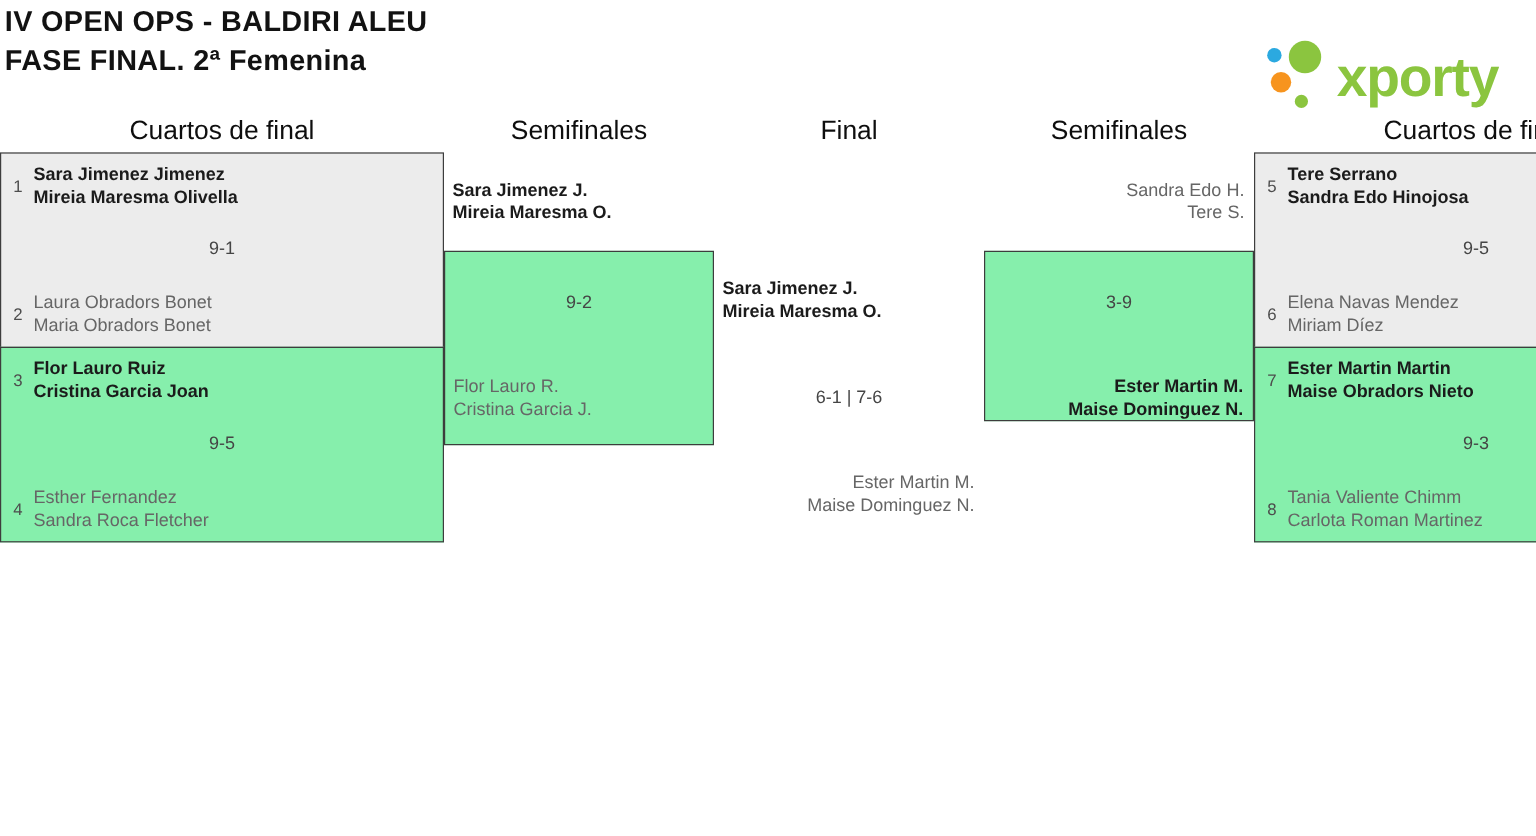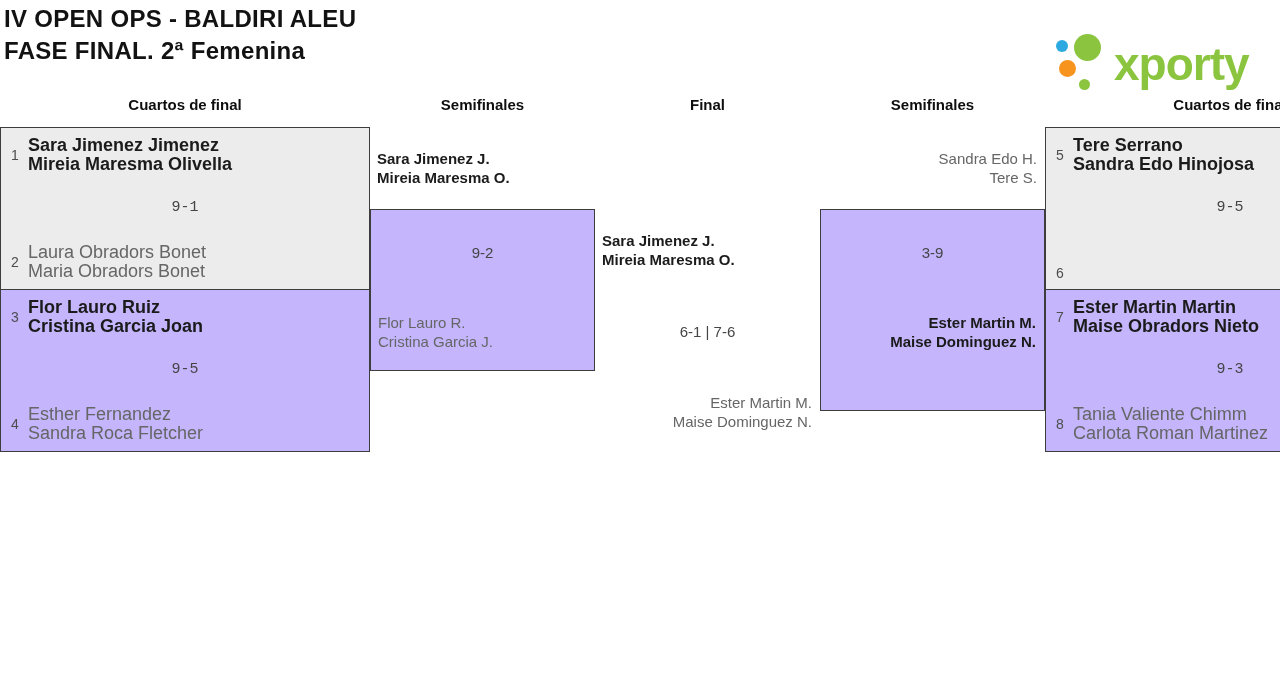--- a/index.html
+++ b/index.html
@@ -1,35 +1,35 @@
 <!DOCTYPE html>
 <html><head>
 <meta charset="utf-8">
 <style>
   html,body{margin:0;padding:0;}
   body{width:1280px;height:697px;background:#ffffff;font-family:"Liberation Sans","DejaVu Sans",sans-serif;}
   #stage{position:relative;width:1280px;height:697px;overflow:hidden;background:#ffffff;}
 
   .title-line{position:absolute;left:4px;font-weight:700;font-size:24px;color:#121212;letter-spacing:.3px;white-space:nowrap;}
 
-  .round-header{position:absolute;top:96px;font-weight:700;font-size:15px;color:#0e0e0e;text-align:center;white-space:nowrap;}
+  .round-header{position:absolute;top:96px;font-weight:400;font-size:22px;color:#0e0e0e;text-align:center;white-space:nowrap;}
 
-  .box{position:absolute;border:1px solid #3d3d3d;background:#c4b5fd;box-sizing:border-box;}
+  .box{position:absolute;border:1px solid #3d3d3d;background:#86efac;box-sizing:border-box;}
   .box.shaded{background:#ececec;}
 
   .pair{position:absolute;left:0;right:0;display:flex;align-items:center;padding-left:6px;}
   .pair.top{top:8px;}
   .pair.bottom{bottom:8px;}
   .seed{flex:0 0 16px;width:16px;text-align:center;font-size:14px;color:#4d4d4d;}
-  .team{margin-left:5px;font-size:18px;line-height:19px;white-space:nowrap;}
+  .team{margin-left:5px;font-size:15px;line-height:19px;white-space:nowrap;}
   .winner{font-weight:700;color:#1b1b1b;}
   .loser{color:#666666;}
 
   .score{position:absolute;left:0;right:0;text-align:center;font-size:15px;color:#454545;white-space:nowrap;}
-  .qf .score{top:71px;font-family:Liberation Mono, monospace;}
+  .qf .score{top:71px;}
   .sf .score{top:34px;}
 
   .float-team{position:absolute;font-size:15px;line-height:19px;white-space:nowrap;}
   .inbox-team{position:absolute;font-size:15px;line-height:19px;white-space:nowrap;}
   .right-al{text-align:right;}
   .center-al{text-align:center;}
 
   #logo{position:absolute;left:1046px;top:4px;display:flex;align-items:flex-end;margin-top:28px;}
   #logo-dots{position:relative;width:60px;height:62px;}
   .dot{position:absolute;border-radius:50%;}
@@ -120,39 +120,43 @@
   <div class="float-team loser right-al" style="left:595px;top:393px;width:217px;">
     <div>Ester Martin M.</div>
     <div>Maise Dominguez N.</div>
   </div>
 
   <div class="float-team loser right-al" style="left:820px;top:149px;width:217px;">
     <div>Sandra Edo H.</div>
     <div>Tere S.</div>
   </div>
 
-  <div class="box sf" style="left:820px;top:209px;width:225px;height:202px;">
+  <div class="box sf" style="left:820px;top:209px;width:225px;height:142px;">
     <div class="score">3-9</div>
     <div class="inbox-team winner right-al" style="right:8px;top:103px;">
       <div>Ester Martin M.</div>
       <div>Maise Dominguez N.</div>
     </div>
   </div>
 
   <div class="box qf shaded" style="left:1045px;top:127px;width:370px;height:163px;">
     <div class="pair top">
       <span class="seed">5</span>
       <div class="team winner">
         <div>Tere Serrano</div>
         <div>Sandra Edo Hinojosa</div>
       </div>
     </div>
     <div class="score">9-5</div>
     <div class="pair bottom">
       <span class="seed">6</span>
+      <div class="team loser">
+        <div>Elena Navas Mendez</div>
+        <div>Miriam Díez</div>
+      </div>
     </div>
   </div>
 
   <div class="box qf" style="left:1045px;top:289px;width:370px;height:163px;">
     <div class="pair top">
       <span class="seed">7</span>
       <div class="team winner">
         <div>Ester Martin Martin</div>
         <div>Maise Obradors Nieto</div>
       </div>

